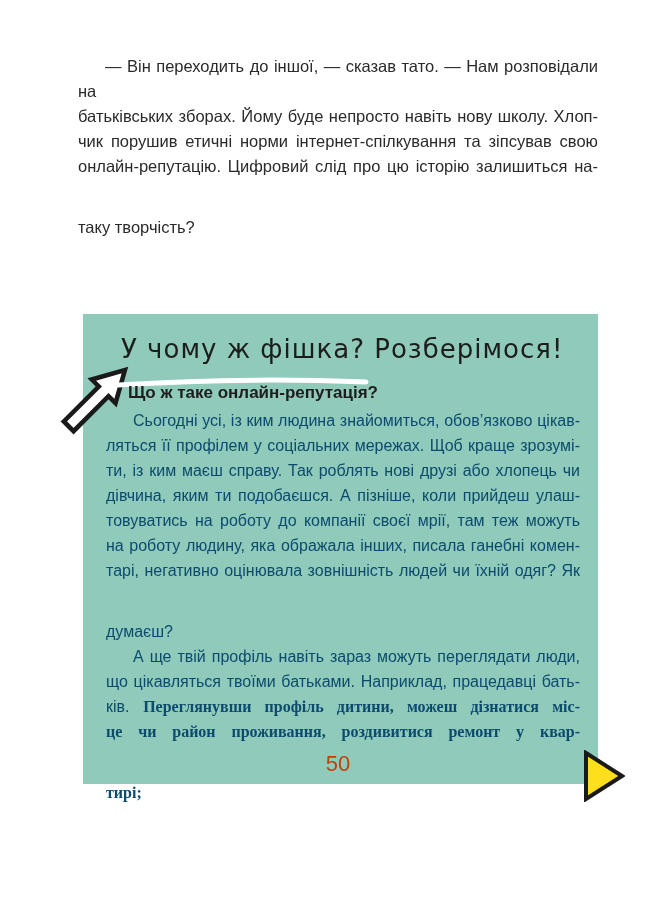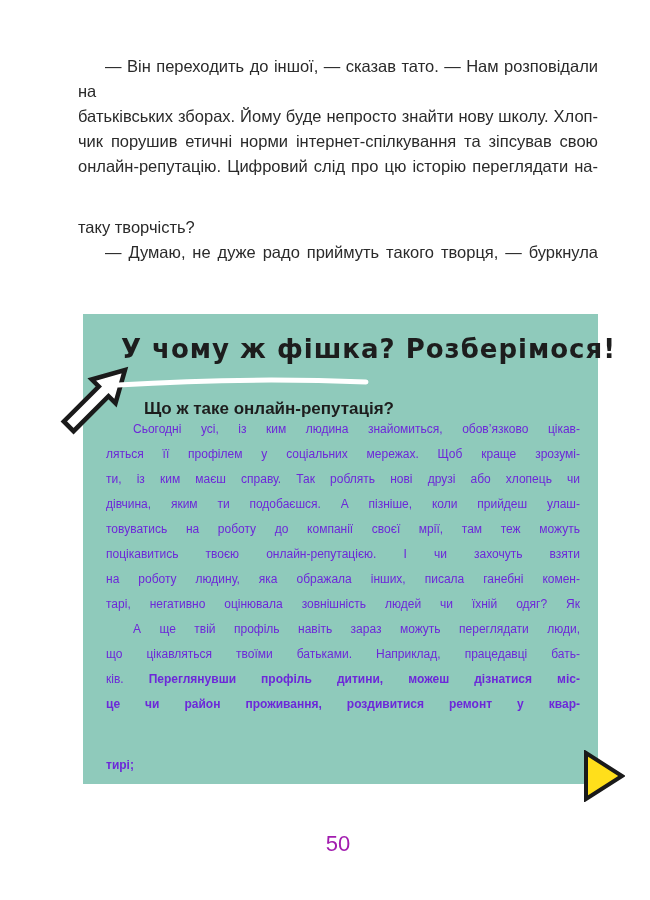--- a/index.html
+++ b/index.html
@@ -16,93 +16,92 @@
     left: 78px; top: 54px; width: 520px;
     font-size: 16.5px; line-height: 25px;
   }
   .line {
     text-align: justify;
     text-align-last: justify;
     white-space: normal;
   }
   .line.last { text-align-last: left; margin-top: 36px; }
   .line.indent { text-indent: 27px; }
-  .bold-run { font-weight: bold; }
+  .bold-run { font-weight: bold; font-family: Liberation Serif, serif; }
 
   .teal-box {
     position: absolute;
     left: 83px; top: 314px;
     width: 515px; height: 470px;
     background: #8fcabb;
   }
   .box-heading {
     position: absolute;
     left: 38px; top: 20px;
     margin: 0;
     font-family: "DejaVu Sans", sans-serif;
     font-size: 26px;
-    font-weight: 700;
+    font-weight: 400;
     letter-spacing: 1px;
     color: #1d1d1d;
     white-space: nowrap;
   }
   .heading-underline {
     position: absolute;
     left: 32px; top: 61px;
     width: 255px; height: 16px;
   }
   .box-subheading {
     position: absolute;
     left: 45px; top: 69px;
-    margin: 16px;
+    margin: 0;
     font-size: 17px;
     font-weight: bold;
     color: #1d1d1d;
   }
   .box-body {
     position: absolute;
-    left: 23px; top: 103px;
+    left: 23px; top: 94px;
     width: 474px;
-    font-size: 12px; line-height: 25px;
-    color: #6d28d9;
+    font-size: 16px; line-height: 25px;
+    color: #0c4a6e;
   }
   .cursor-arrow {
     position: absolute;
     left: -28px; top: 48px;
     width: 76px; height: 80px;
   }
   .next-arrow {
     position: absolute;
     left: 500px; top: 436px;
     width: 42px; height: 52px;
   }
   .page-number {
     position: absolute;
-    left: 78px; top: 831px;
+    left: 78px; top: 751px;
     width: 520px;
     text-align: center;
     font-size: 22px;
-    color: #a21caf;
+    color: #c2410c;
   }
 </style>
 </head>
 <body>
 
 <div class="story">
   <div class="para">
 
   <div class="line indent"><span>— Він переходить до іншої, — сказав тато. — Нам розповідали на</span><span class="bold-run"></span></div>
-      <div class="line"><span>батьківських зборах. Йому буде непросто знайти нову школу. Хлоп-</span><span class="bold-run"></span></div>
+      <div class="line"><span>батьківських зборах. Йому буде непросто навіть нову школу. Хлоп-</span><span class="bold-run"></span></div>
       <div class="line"><span>чик порушив етичні норми інтернет-спілкування та зіпсував свою</span><span class="bold-run"></span></div>
-      <div class="line"><span>онлайн-репутацію. Цифровий слід про цю історію переглядати на-</span><span class="bold-run"></span></div>
+      <div class="line"><span>онлайн-репутацію. Цифровий слід про цю історію залишиться на-</span><span class="bold-run"></span></div>
       <div class="line last"><span>таку творчість?</span><span class="bold-run"></span></div>
     </div>
   <div class="para">
 
-  <div class="line indent"><span>— Думаю, не дуже радо приймуть такого творця, — буркнула</span><span class="bold-run"></span></div>
     </div>
 </div>
 
 <div class="teal-box">
 
   <svg class="cursor-arrow" viewBox="0 0 100 100" aria-hidden="true">
     <polygon points="92,8 79.6,51.6 70.4,42.4 24.4,88.4 11.6,75.6 57.6,29.6 48.4,20.4" fill="#ffffff" stroke="#1a1a1a" stroke-width="6" stroke-linejoin="miter"></polygon>
   </svg>
 
   <h2 class="box-heading">У чому ж фішка? Розберімося!</h2>
@@ -114,23 +113,23 @@
   <h3 class="box-subheading">Що ж таке онлайн-репутація?</h3>
 
   <div class="box-body">
     <div class="para">
 
     <div class="line indent"><span>Сьогодні усі, із ким людина знайомиться, обов’язково цікав-</span><span class="bold-run"></span></div>
         <div class="line"><span>ляться її профілем у соціальних мережах. Щоб краще зрозумі-</span><span class="bold-run"></span></div>
         <div class="line"><span>ти, із ким маєш справу. Так роблять нові друзі або хлопець чи</span><span class="bold-run"></span></div>
         <div class="line"><span>дівчина, яким ти подобаєшся. А пізніше, коли прийдеш улаш-</span><span class="bold-run"></span></div>
         <div class="line"><span>товуватись на роботу до компанії своєї мрії, там теж можуть</span><span class="bold-run"></span></div>
-        <div class="line"><span>поцікавитись твоєю онлайн-репутацією. І чи захочуть взяти</span><span class="bold-run"></span></div>
         <div class="line"><span>на роботу людину, яка ображала інших, писала ганебні комен-</span><span class="bold-run"></span></div>
         <div class="line"><span>тарі, негативно оцінювала зовнішність людей чи їхній одяг? Як</span><span class="bold-run"></span></div>
+        <div class="line last"><span>думаєш?</span><span class="bold-run"></span></div>
       </div>
     <div class="para">
 
     <div class="line indent"><span>А ще твій профіль навіть зараз можуть переглядати люди,</span><span class="bold-run"></span></div>
         <div class="line"><span>що цікавляться твоїми батьками. Наприклад, працедавці бать-</span><span class="bold-run"></span></div>
         <div class="line"><span>ків. </span><span class="bold-run">Переглянувши профіль дитини, можеш дізнатися міс-</span></div>
         <div class="line"><span></span><span class="bold-run">це чи район проживання, роздивитися ремонт у квар-</span></div>
         <div class="line last"><span></span><span class="bold-run">тирі;</span></div>
       </div>
   </div>

